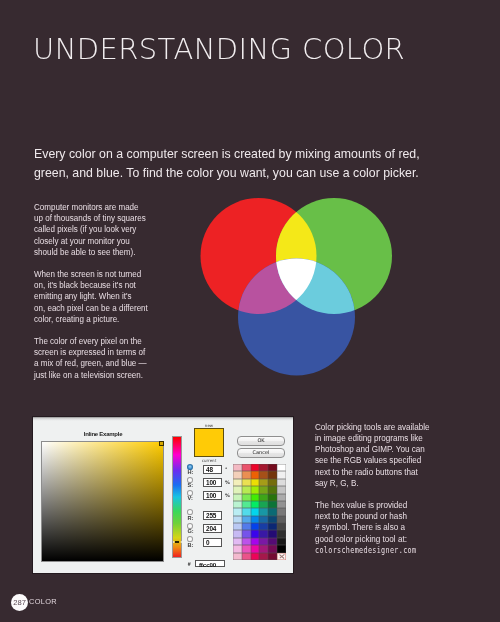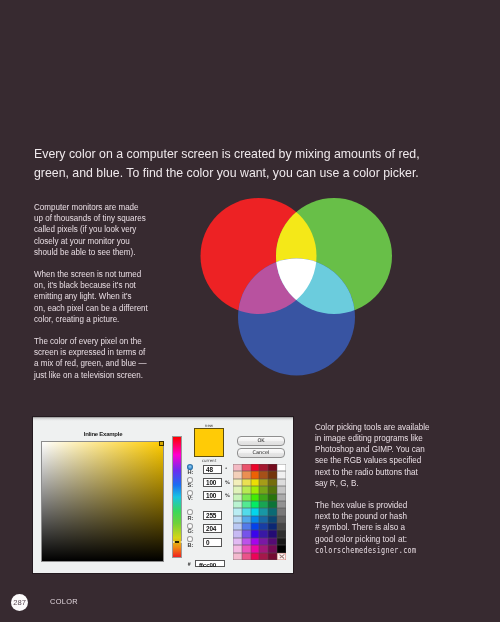--- a/index.html
+++ b/index.html
@@ -7,21 +7,21 @@
   .page{position:absolute;inset:0;}
   .title{position:absolute;left:33px;top:32px;font-size:29px;font-weight:300;letter-spacing:0.4px;color:#f2eef0;font-family:"DejaVu Sans Light","DejaVu Sans",sans-serif;}
   .intro{position:absolute;left:34px;top:144px;width:420px;font-size:12.8px;line-height:19px;color:#efe9ec;white-space:nowrap;transform:scaleX(0.963);transform-origin:0 0;}
   .col-left{position:absolute;left:34px;top:201px;width:180px;font-size:9.6px;line-height:11.2px;color:#e8dde3;white-space:nowrap;transform:scaleX(0.838);transform-origin:0 0;}
   .col-left p{margin:0 0 11px 0;}
   .col-right{position:absolute;left:315px;top:420.8px;width:180px;font-size:9.6px;line-height:11.2px;color:#e8dde3;white-space:nowrap;transform:scaleX(0.845);transform-origin:0 0;}
   .col-right p{margin:0 0 11px 0;}
   .mono{font-family:"DejaVu Sans Mono",monospace;font-size:8px;letter-spacing:0.4px;}
   .venn{position:absolute;left:196px;top:195px;width:200px;height:185px;}
   .footer-num{position:absolute;left:11px;top:593.5px;width:17.3px;height:17.3px;border-radius:50%;background:#fcfafb;color:#5c4a54;font-size:7.6px;display:flex;align-items:center;justify-content:center;letter-spacing:0px;font-family:"Liberation Sans",sans-serif;}
-  .footer-lbl{position:absolute;left:50px;top:597.2px;font-size:7.4px;letter-spacing:0.35px;color:#e0d5db;font-family:"Liberation Sans",sans-serif;text-align:center;}
+  .footer-lbl{position:absolute;left:29px;top:597.2px;font-size:7.4px;letter-spacing:0.35px;color:#e0d5db;font-family:"Liberation Sans",sans-serif;text-align:center;}
   .dialog{position:absolute;left:33px;top:417px;width:260px;height:156px;
     background:#eff1f1;box-shadow:0 0 0 1px #241a1f;font-family:"DejaVu Sans",sans-serif;overflow:hidden;}
   .dlg-chrome{position:absolute;left:0;top:0;width:260px;height:4px;background:linear-gradient(180deg,#8b8b8b 0%,#cfcfcf 30%,#e6e8e8 70%,#eff1f1 100%);}
   .dlg-title{position:absolute;left:32px;top:13.8px;width:76px;text-align:center;font-size:6px;font-weight:bold;color:#242424;letter-spacing:-0.25px;font-family:"Liberation Sans",sans-serif;}
   .sv-square{position:absolute;left:8px;top:24px;width:123px;height:121px;
     background:linear-gradient(to bottom, rgba(0,0,0,0) 0%, rgba(0,0,0,1) 100%), linear-gradient(to right, #ffffff 0%, #ffcc00 100%);
     border:1px solid #8d8d8d;box-sizing:border-box;}
   .sv-cursor{position:absolute;right:-1px;top:-1px;width:5px;height:5px;border:1px solid #3a3000;box-sizing:border-box;background:#d8a900;}
   .hue-slider{position:absolute;left:139px;top:19px;width:10px;height:122px;
     background:linear-gradient(to bottom,#ff0000 0%,#ff00d0 15%,#6a2df0 28%,#1a6ef0 40%,#18c4e2 50%,#3ad85a 62%,#6fd13a 72%,#d6d515 84%,#f08a12 92%,#ef2020 100%);
@@ -52,20 +52,21 @@
   .palette i{display:block;box-shadow:inset 0 0 0 0.4px rgba(80,80,80,0.6);position:relative;}
   .palette i.nocolor{background:#fdf4f2 !important;box-shadow:inset 0 0 0 0.6px #cf8079;}
   .palette i.nocolor:before,.palette i.nocolor:after{content:"";position:absolute;left:1.6px;top:3.4px;width:5.6px;height:0.5px;background:#9a7a76;}
   .palette i.nocolor:before{transform:rotate(40deg);}
   .palette i.nocolor:after{transform:rotate(-40deg);}
 </style>
 </head>
 <body>
 
 <div class="page">
+  <div class="title">UNDERSTANDING COLOR</div>
   <div class="intro">Every color on a computer screen is created by mixing amounts of red,<br>green, and blue. To find the color you want, you can use a color picker.</div>
 
   <div class="col-left">
     <p>Computer monitors are made<br>up of thousands of tiny squares<br>called pixels (if you look very<br>closely at your monitor you<br>should be able to see them).</p>
     <p>When the screen is not turned<br>on, it's black because it's not<br>emitting any light. When it's<br>on, each pixel can be a different<br>color, creating a picture.</p>
     <p>The color of every pixel on the<br>screen is expressed in terms of<br>a mix of red, green, and blue —<br>just like on a television screen.</p>
   </div>
 
   <svg class="venn" viewBox="0 0 200 185" width="200" height="185">
     <defs>

